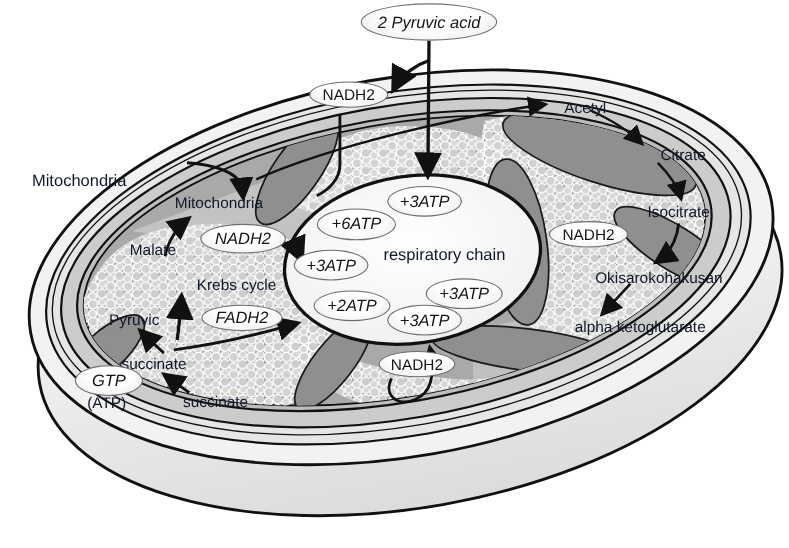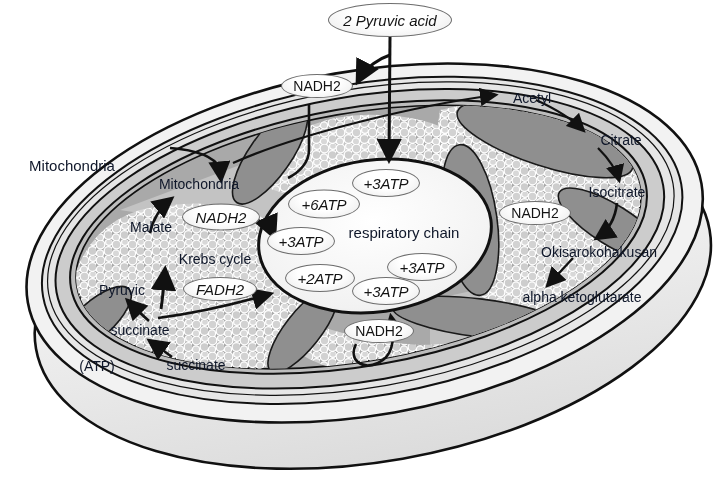--- a/index.html
+++ b/index.html
@@ -104,37 +104,38 @@
       <path d="M161,309 C163,296 164,283 165,270" stroke-width="3" marker-end="url(#ah)"></path>
       <path d="M149,321 C141,314 135,308 128,301" stroke-width="2.6" marker-end="url(#ah)"></path>
       <path d="M172,357 C164,351 157,346 150,341" stroke-width="2.6" marker-end="url(#ah)"></path>
       <path d="M158,318 C205,312 242,302 270,294" stroke-width="2.6" marker-end="url(#ah)"></path>
       <path d="M356,344 C348,360 362,370 378,363 C391,357 396,344 391,317" stroke-width="2.6" marker-end="url(#ah)"></path>
     </g>
   </svg>
 
   <div class="lbl big" style="left:72px;top:165px;">Mitochondria</div>
   <div class="lbl" style="left:199px;top:184px;">Mitochondria</div>
-  <div class="lbl" style="left:151px;top:227px;">Malate</div>
+  <div class="lbl" style="left:139px;top:227px;">Malate</div>
   <div class="lbl" style="left:215px;top:259px;">Krebs cycle</div>
   <div class="lbl" style="left:122px;top:290px;">Pyruvic</div>
   <div class="lbl" style="left:140px;top:330px;">succinate</div>
   <div class="lbl" style="left:97px;top:366px;">(ATP)</div>
   <div class="lbl" style="left:196px;top:365px;">succinate</div>
   <div class="lbl" style="left:532px;top:98px;">Acetyl</div>
   <div class="lbl" style="left:621px;top:140px;">Citrate</div>
   <div class="lbl" style="left:617px;top:192px;">Isocitrate</div>
   <div class="lbl" style="left:599px;top:252px;">Okisarokohakusan</div>
   <div class="lbl" style="left:558px;top:297px;padding-left:48px;">alpha ketoglutarate</div>
   <div class="lbl big" style="left:404px;top:232px;">respiratory chain</div>
 
   <div class="pill fs15" style="left:390px;top:20px;width:124px;height:34px;">2 Pyruvic acid</div>
   <div class="pill" style="left:317px;top:86px;width:72px;height:24px;">NADH2</div>
   <div class="pill fs15" style="left:221px;top:217px;width:78px;height:27px;">NADH2</div>
   <div class="pill fs15" style="left:220px;top:289px;width:74px;height:24px;">FADH2</div>
+  <div class="pill fs15" style="left:99px;top:346px;width:62px;height:28px;">GTP</div>
   <div class="pill" style="left:379px;top:331px;width:70px;height:24px;">NADH2</div>
   <div class="pill" style="left:535px;top:213px;width:72px;height:24px;">NADH2</div>
   <div class="pill fs15" style="left:386px;top:183px;width:68px;height:28px;">+3ATP</div>
   <div class="pill fs15" style="left:324px;top:204px;width:72px;height:29px;">+6ATP</div>
   <div class="pill fs15" style="left:301px;top:241px;width:68px;height:28px;">+3ATP</div>
   <div class="pill fs15" style="left:320px;top:278px;width:70px;height:28px;">+2ATP</div>
   <div class="pill fs15" style="left:386px;top:291px;width:68px;height:28px;">+3ATP</div>
   <div class="pill fs15" style="left:422px;top:267px;width:70px;height:28px;">+3ATP</div>
 
 </div>

